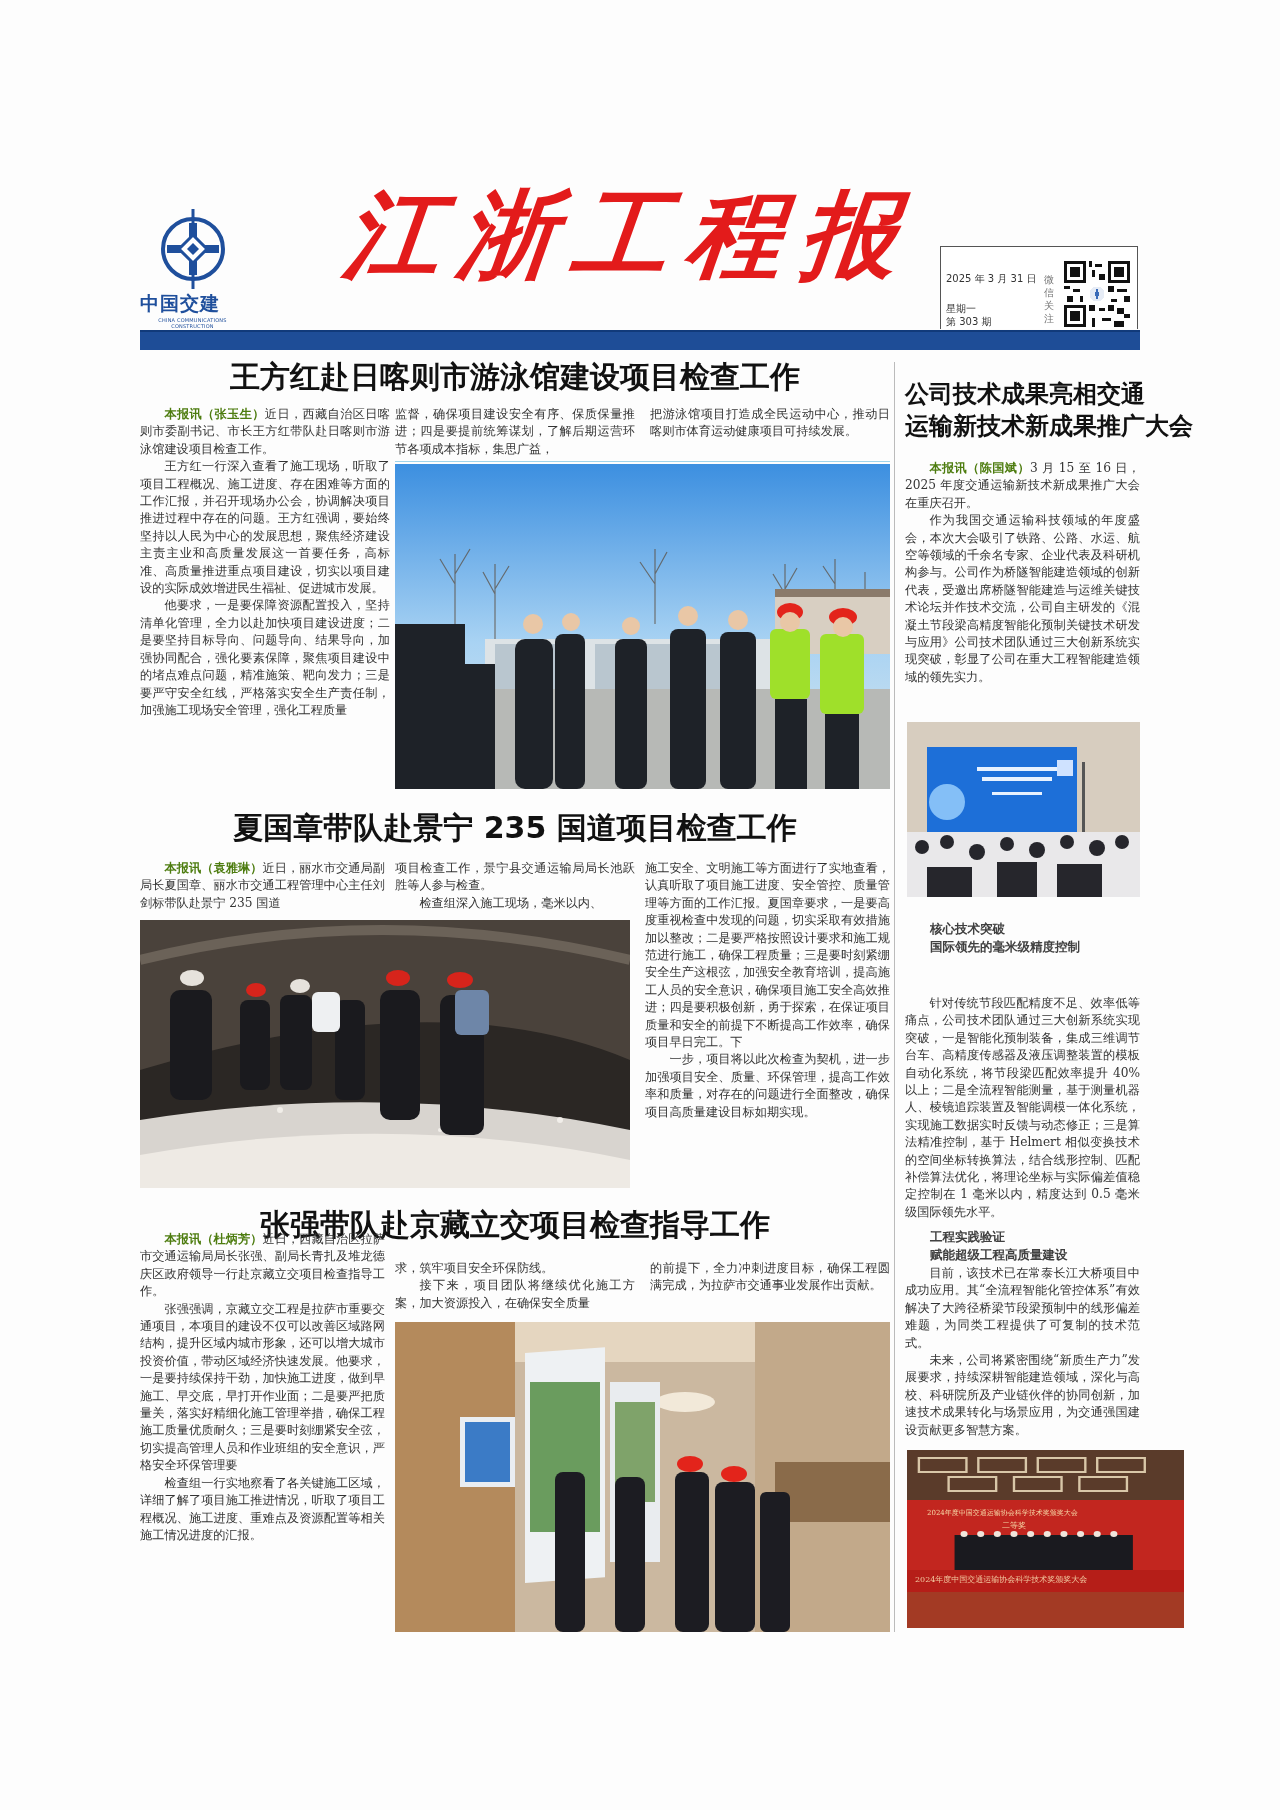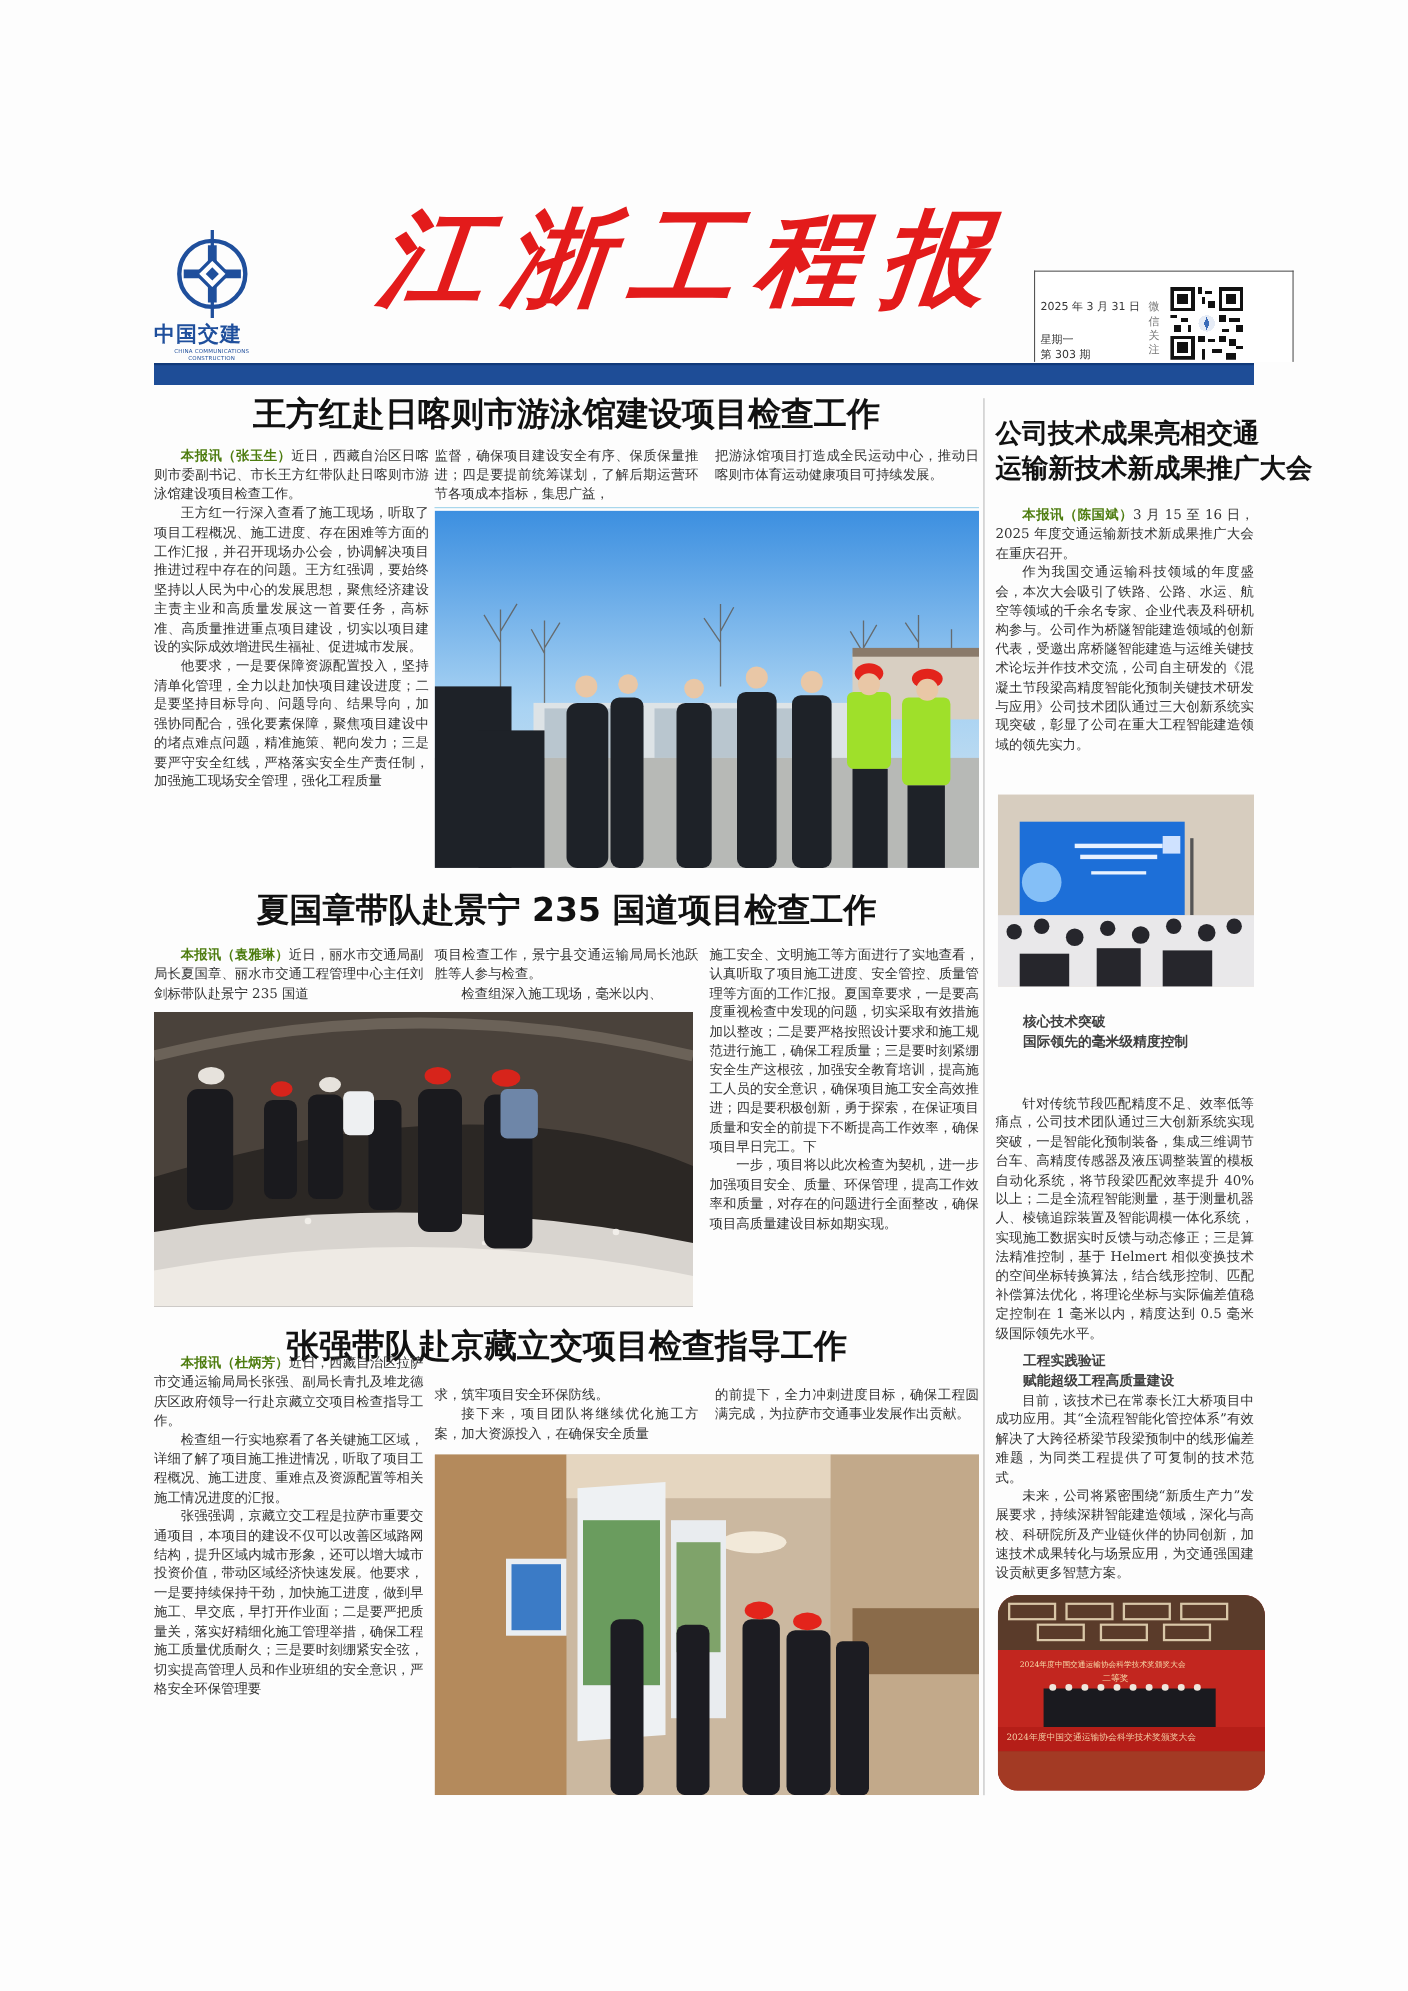--- a/index.html
+++ b/index.html
@@ -11,21 +11,21 @@
   
   .logo { position: absolute; left: 140px; top: 205px; width: 105px; height: 130px; }
   .logo svg { display: block; margin: 0 auto; }
   .logo-cn { font-family: "DejaVu Sans", sans-serif; font-weight: bold; color: #1f4f9c; font-size: 19px; text-align: left; letter-spacing: 1px; margin-top: 2px; }
   .logo-en { font-family: "DejaVu Sans", sans-serif; color: #1f4f9c; font-size: 5px; text-align: center; letter-spacing: 0.2px; }
 
   .nameplate { position: absolute; left: 345px; top: 170px; width: 590px; height: 130px;
     font-family: "DejaVu Serif", serif; font-weight: bold; color: #e31b1b; font-size: 96px;
     letter-spacing: 18px; line-height: 130px; font-style: italic; transform: skewX(-6deg); }
 
-  .infobox { position: absolute; left: 940px; top: 246px; width: 236px; height: 83px;
+  .infobox { position: absolute; left: 940px; top: 246px; width: 198px; height: 83px;
     border: 1px solid #555; border-bottom: none; background: #fff; }
   .info-date { position: absolute; left: 5px; top: 25px; font-family: "DejaVu Sans", sans-serif; font-size: 10px; color: #333; }
   .info-week { position: absolute; left: 5px; top: 55px; font-family: "DejaVu Sans", sans-serif; font-size: 10px; color: #333; }
   .info-issue { position: absolute; left: 5px; top: 68px; font-family: "DejaVu Sans", sans-serif; font-size: 10px; color: #333; }
   .info-wechat { position: absolute; left: 103px; top: 26px; width: 12px; font-family: "DejaVu Sans", sans-serif; font-size: 10px; line-height: 13px; color: #777; }
   .qr { position: absolute; left: 123px; top: 14px; width: 66px; height: 66px; }
 
   .bluebar { position: absolute; left: 140px; top: 330px; width: 1000px; height: 20px; background: #1e4d97; border-top: 2px solid #113a7a; }
 
   
@@ -228,22 +228,22 @@
           <ellipse cx="258" cy="58" rx="12" ry="8"></ellipse>
           <ellipse cx="320" cy="60" rx="13" ry="8"></ellipse>
         </g>
     </svg>
   </div>
 
   <div class="headline" style="left:140px; top:1203px; width:750px; font-size:30px; line-height:44px;">张强带队赴京藏立交项目检查指导工作</div>
 
   <div class="col" style="left:140px; top:1231px; width:245px;">
     <p><span class="lead">本报讯（杜炳芳）</span><span>近日，西藏自治区拉萨市交通运输局局长张强、副局长青扎及堆龙德庆区政府领导一行赴京藏立交项目检查指导工作。</span></p>
+    <p>张强强调，京藏立交工程是拉萨市重要交通项目，本项目的建设不仅可以改善区域路网结构，提升区域内城市形象，还可以增大城市投资价值，带动区域经济快速发展。他要求，一是要持续保持干劲，加快施工进度，做到早施工、早交底，早打开作业面；二是要严把质量关，落实好精细化施工管理举措，确保工程施工质量优质耐久；三是要时刻绷紧安全弦，切实提高管理人员和作业班组的安全意识，严格安全环保管理要</p>
     <p>检查组一行实地察看了各关键施工区域，详细了解了项目施工推进情况，听取了项目工程概况、施工进度、重难点及资源配置等相关施工情况进度的汇报。</p>
-    <p>张强强调，京藏立交工程是拉萨市重要交通项目，本项目的建设不仅可以改善区域路网结构，提升区域内城市形象，还可以增大城市投资价值，带动区域经济快速发展。他要求，一是要持续保持干劲，加快施工进度，做到早施工、早交底，早打开作业面；二是要严把质量关，落实好精细化施工管理举措，确保工程施工质量优质耐久；三是要时刻绷紧安全弦，切实提高管理人员和作业班组的安全意识，严格安全环保管理要</p>
   </div>
   <div class="col" style="left:395px; top:1260px; width:240px;">
     <p class="cont">求，筑牢项目安全环保防线。</p>
     <p>接下来，项目团队将继续优化施工方案，加大资源投入，在确保安全质量</p>
   </div>
   <div class="col" style="left:650px; top:1260px; width:240px;">
     <p class="cont">的前提下，全力冲刺进度目标，确保工程圆满完成，为拉萨市交通事业发展作出贡献。</p>
   </div>
 
   <div class="photo" style="left:395px; top:1322px; width:495px; height:310px;">
@@ -323,21 +323,21 @@
 
   <div style="position:absolute; left:905px; top:1228px; width:235px;">
     <div class="subhead">工程实践验证</div>
     <div class="subhead">赋能超级工程高质量建设</div>
   </div>
   <div class="col" style="left:905px; top:1265px; width:235px;">
     <p>目前，该技术已在常泰长江大桥项目中成功应用。其“全流程智能化管控体系”有效解决了大跨径桥梁节段梁预制中的线形偏差难题，为同类工程提供了可复制的技术范式。</p>
     <p>未来，公司将紧密围绕“新质生产力”发展要求，持续深耕智能建造领域，深化与高校、科研院所及产业链伙伴的协同创新，加速技术成果转化与场景应用，为交通强国建设贡献更多智慧方案。</p>
   </div>
 
-  <div class="photo" style="left:907px; top:1450px; width:243px; height:178px;border-radius:19px;">
+  <div class="photo" style="left:907px; top:1450px; width:277px; height:178px;">
     <svg viewBox="0 0 233 178" preserveAspectRatio="none">
       <rect width="233" height="178" fill="#9c1d1a"></rect>
       <rect width="233" height="50" fill="#5a3b2a"></rect>
       <g stroke="#d9c7a8" stroke-width="2" fill="none">
           <rect x="10" y="8" width="40" height="14"></rect>
           <rect x="60" y="8" width="40" height="14"></rect>
           <rect x="110" y="8" width="40" height="14"></rect>
           <rect x="160" y="8" width="40" height="14"></rect>
           <rect x="35" y="27" width="40" height="14"></rect>
           <rect x="90" y="27" width="40" height="14"></rect>

